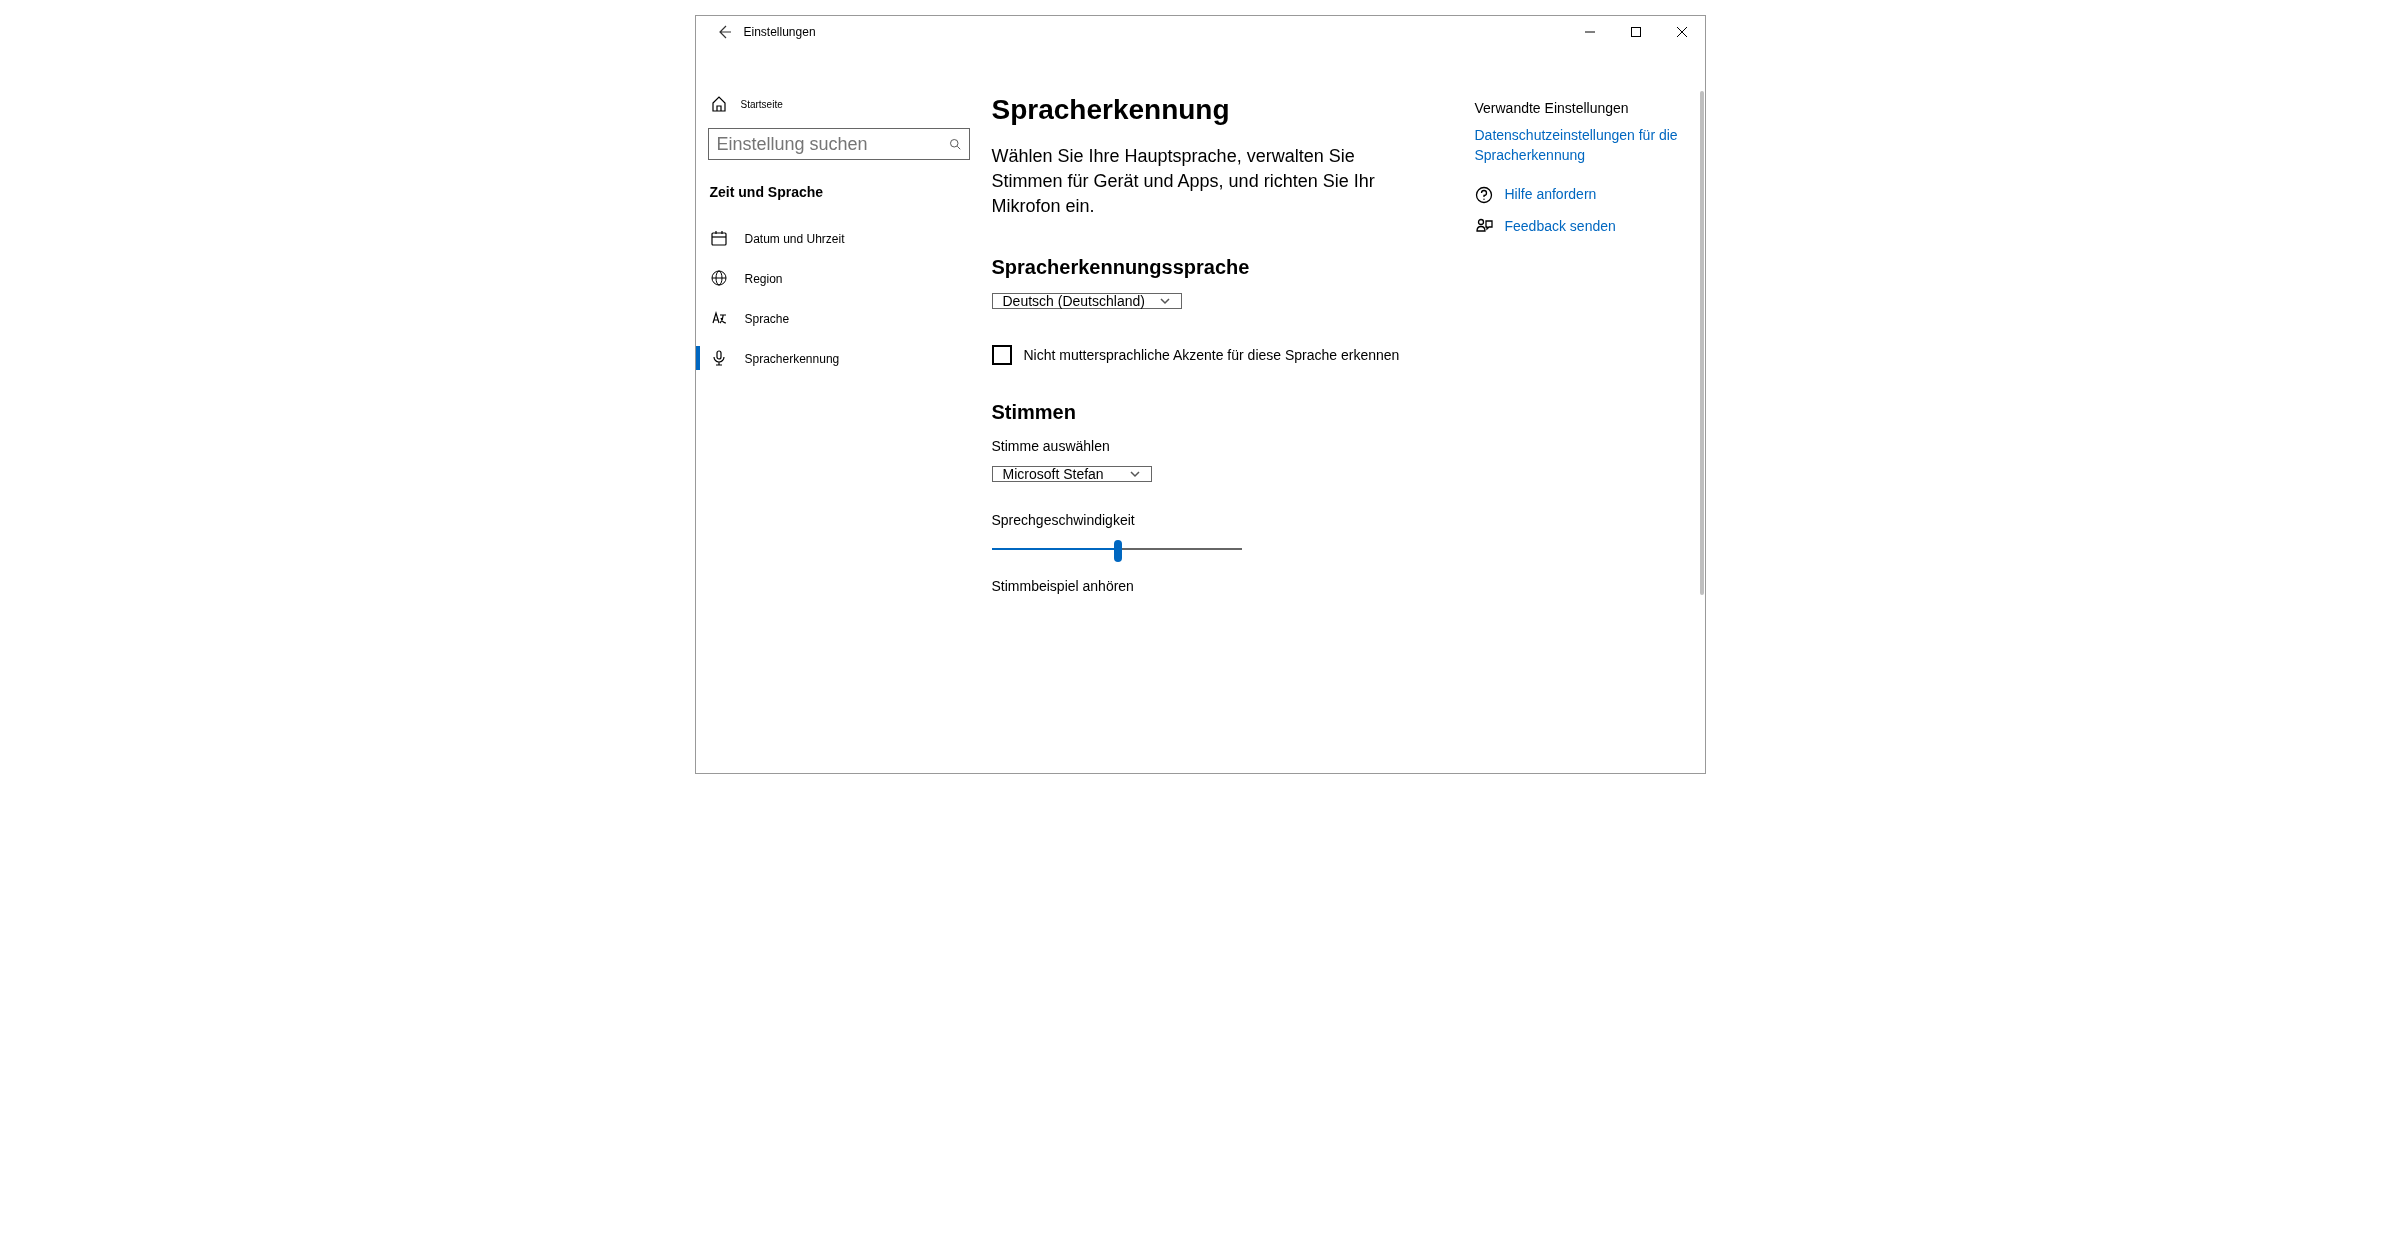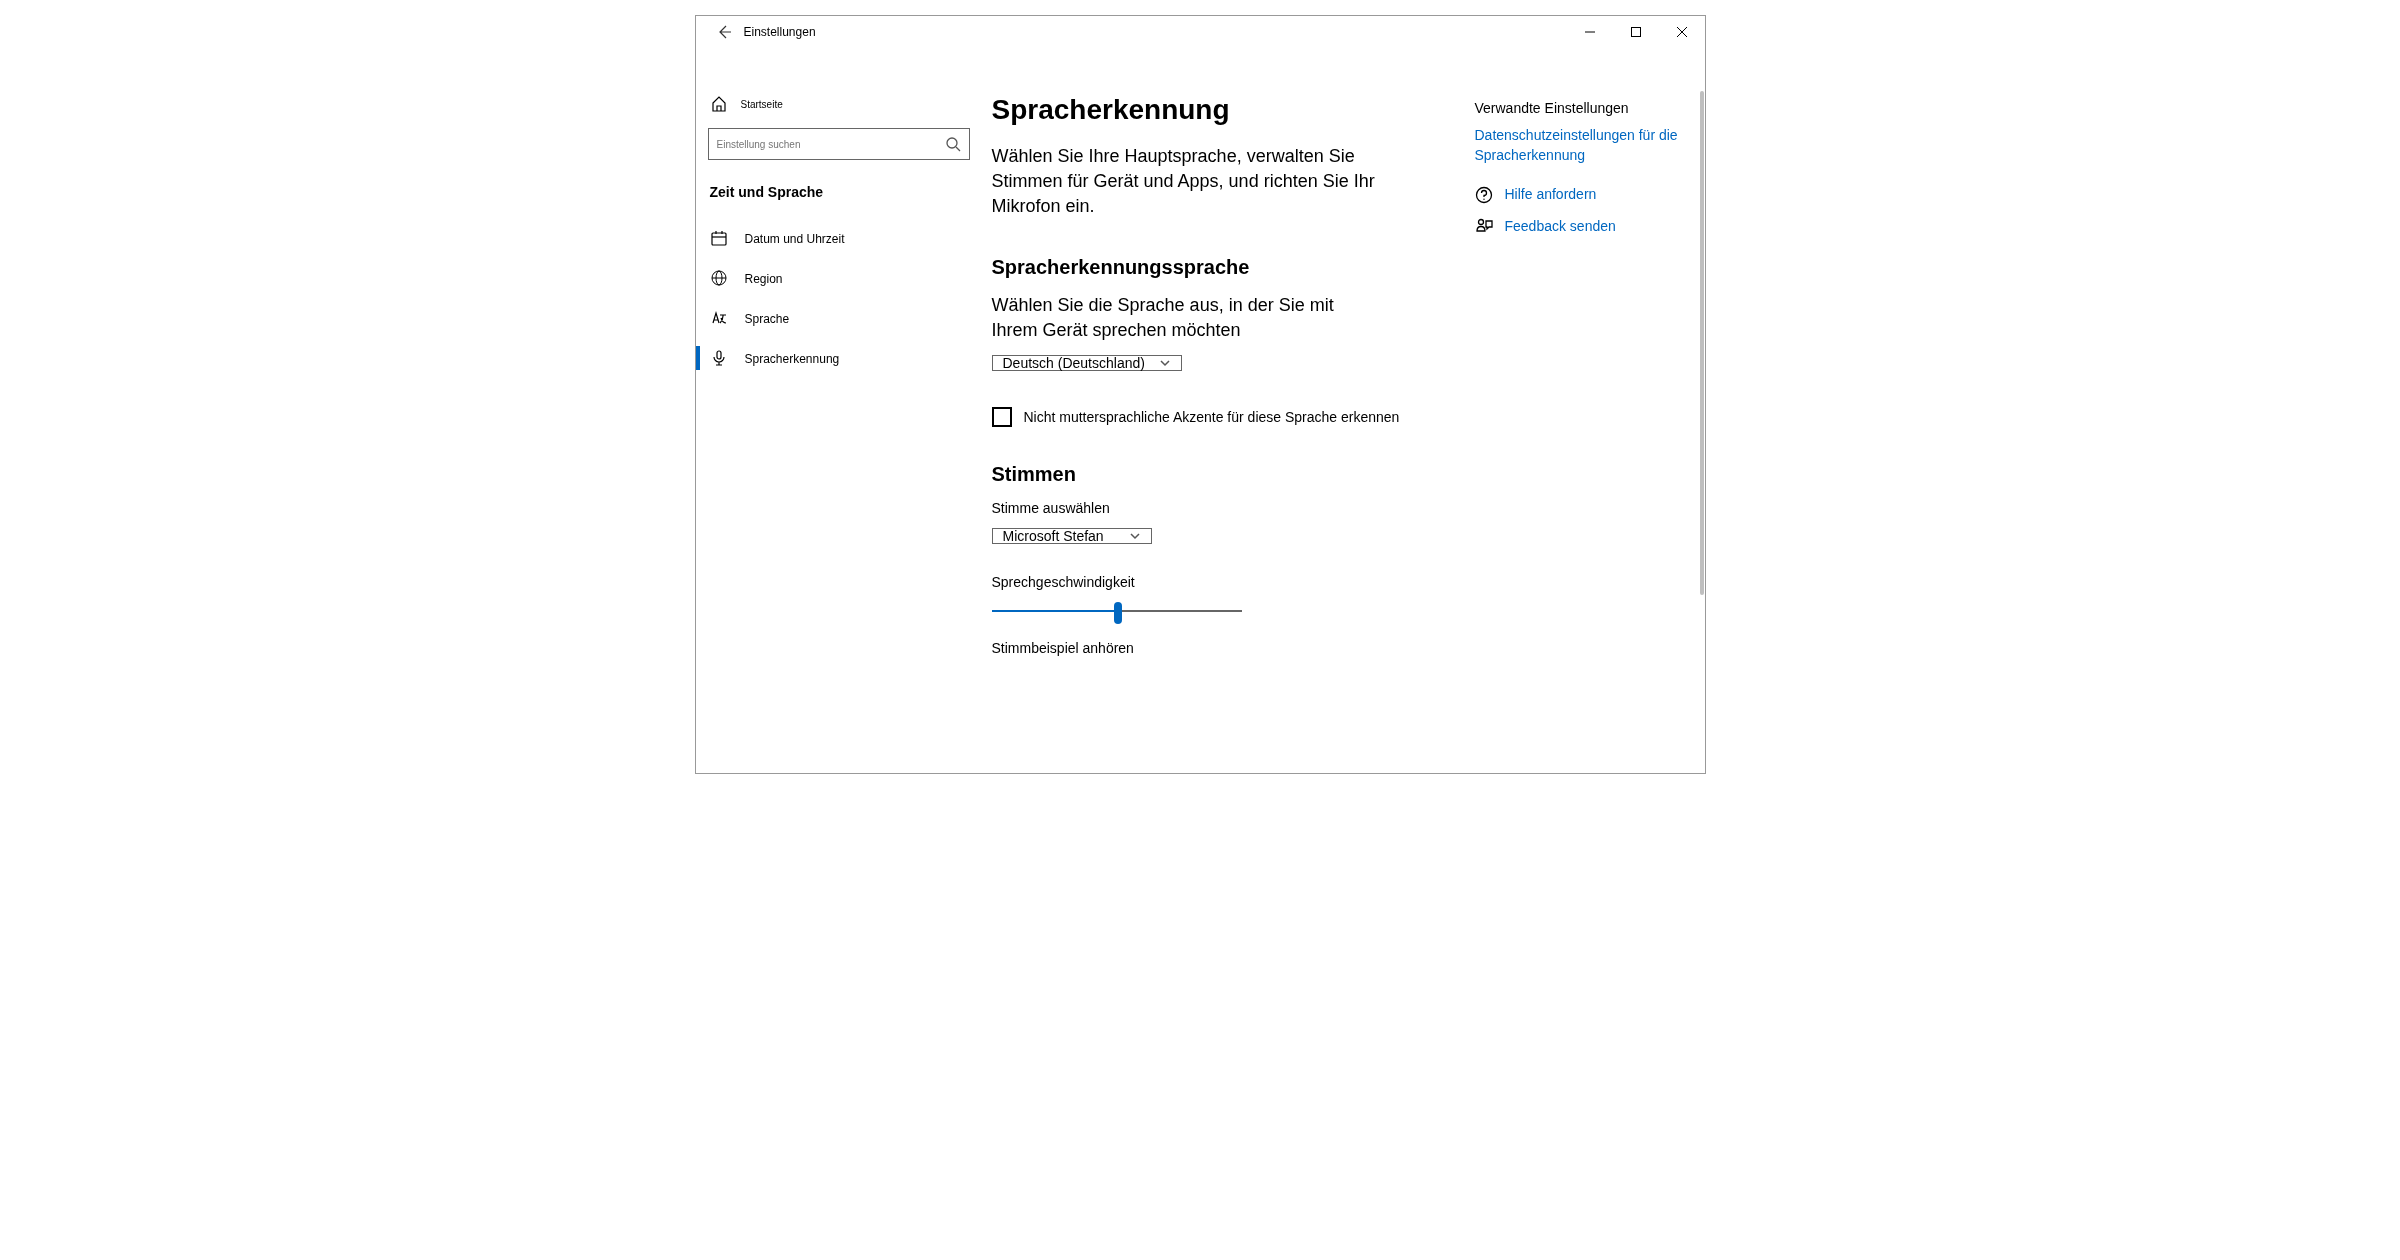--- a/index.html
+++ b/index.html
@@ -85,21 +85,21 @@
     border: 1px solid #666;
     background: #fff;
     height: 32px;
     padding: 0 8px;
     margin: 6px 2px 0 2px;
   }
   .search-box input {
     flex: 1;
     border: none;
     outline: none;
-    font-size: 10px;
+    font-size: 18px;
     font-family: inherit;
     background: transparent;
   }
   .search-box svg { width: 16px; height: 16px; color: #555; }
   .category-label {
     font-weight: 600;
     font-size: 14px;
     margin: 24px 4px 18px 4px;
   }
   .nav-item {
@@ -352,21 +352,20 @@
         <span>Spracherkennung</span>
       </div>
     </div>
 
     <div class="main-wrap">
       <div class="main">
         <h1>Spracherkennung</h1>
         <p class="desc">Wählen Sie Ihre Hauptsprache, verwalten Sie Stimmen für Gerät und Apps, und richten Sie Ihr Mikrofon ein.</p>
 
         <h2>Spracherkennungssprache</h2>
-        <p class="desc">Wählen Sie die Sprache aus, in der Sie mit Ihrem Gerät sprechen möchten</p>
         <div class="dropdown">
           <span>Deutsch (Deutschland)</span>
           <svg viewBox="0 0 12 12" fill="none" stroke="currentColor" stroke-width="1.5">
               <path d="M2 4 L6 8 L10 4"></path>
             </svg>
         </div>
         <div class="checkbox-row">
           <div class="checkbox"></div>
           <span>Nicht muttersprachliche Akzente für diese Sprache erkennen</span>
         </div>

